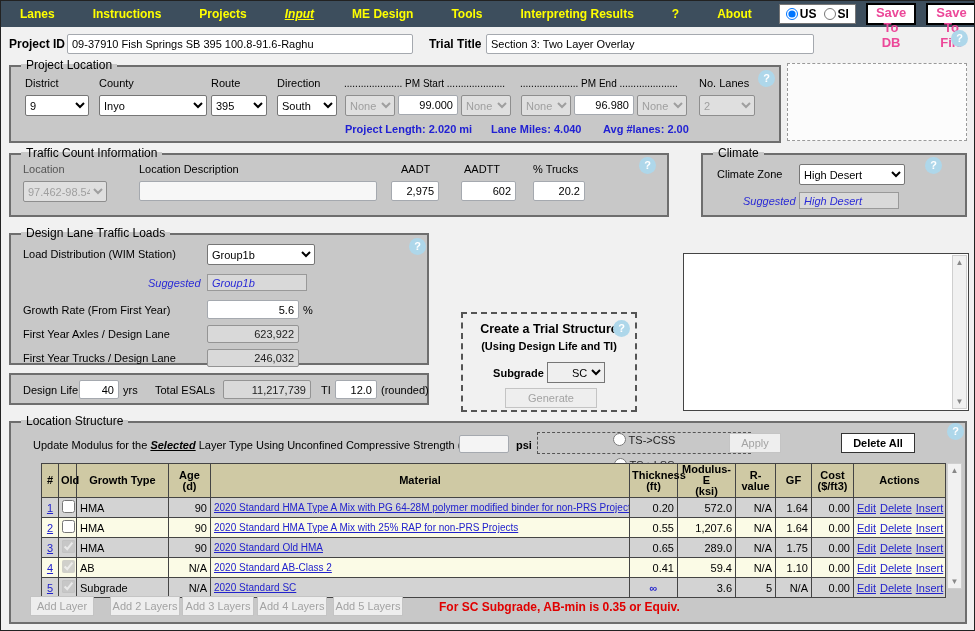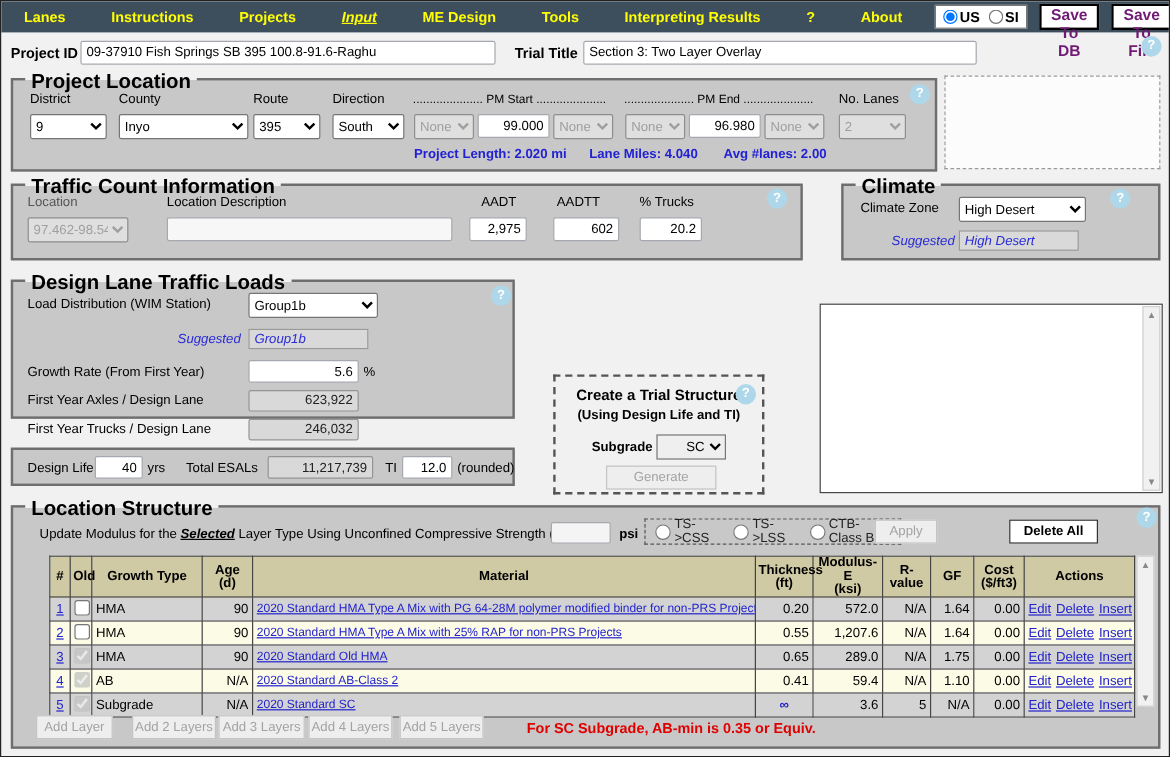--- a/index.html
+++ b/index.html
@@ -7,32 +7,32 @@
   body { font-family:"Liberation Sans", sans-serif; background:#f0f0f0; }
   .screen { position:relative; width:975px; height:631px; background:#f1f1f1; overflow:hidden; border:1px solid #222; }
 
   
   .nav { position:absolute; left:0; top:0; width:975px; height:26px; background:#3d4e5d; display:flex; align-items:center; }
   .nav-link { color:#ffff00; font-weight:bold; font-size:12px; padding:0 19px; cursor:pointer; white-space:nowrap; }
   .nav-link.active { font-style:italic; text-decoration:underline; }
   .units-box { margin-left:8px; background:#fff; border:1px solid #777; height:20px; display:flex; align-items:center; gap:7px; padding:0 6px; }
   .units-box label { display:flex; align-items:center; gap:2px; font-size:12px; font-weight:bold; color:#000; }
   .units-box input { width:12px; height:12px; }
-  .topbtn { margin-left:10px; height:22px; background:#fff; color:#701a75; border:2px solid #000; font-weight:bold; font-size:13px; padding:0 8px; font-family:"Liberation Sans",sans-serif; cursor:pointer; }
+  .topbtn { margin-left:10px; height:22px; background:#fff; color:#ec4899; border:2px solid #000; font-weight:bold; font-size:13px; padding:0 8px; font-family:"Liberation Sans",sans-serif; cursor:pointer; }
 
   
   .lbl { position:absolute; font-size:11px; color:#000; white-space:nowrap; }
   .lbl.b { font-weight:bold; font-size:12px; }
   .inp { position:absolute; height:20px; border:1px solid #a5a9af; background:#fff; font-size:11px; padding:0 4px; font-family:"Liberation Sans",sans-serif; border-radius:2px; }
   .inp.num { text-align:right; }
   .inp.ro { background:#d9d9d9; border:1px solid #949494; color:#222; }
   .sel { position:absolute; height:21px; font-size:11px; font-family:"Liberation Sans",sans-serif; border:1px solid #767676; background:#fff; border-radius:2px; }
   .sel:disabled { background:#e9e9e9; color:#8e8e8e; }
   .panel { position:absolute; background:#c8c8c8; border:2px solid #6e6e6e; }
-  .legend { position:absolute; top:-9px; left:10px; font-weight:bold; font-size:17px; padding:0 5px; white-space:nowrap;
+  .legend { position:absolute; top:-9px; left:10px; font-weight:normal; font-size:12px; padding:0 5px; white-space:nowrap;
             background:linear-gradient(to bottom,#f1f1f1 45%,#c8c8c8 45%); }
   .help { position:absolute; width:17px; height:17px; border-radius:50%; background:#aed7ea; color:#fff; font-weight:bold; font-size:11px; line-height:17px; text-align:center; cursor:pointer; }
   .bluetxt { position:absolute; color:#2121d3; font-weight:bold; font-size:11px; white-space:nowrap; }
   .sugg-lbl { position:absolute; color:#2a2ad6; font-style:italic; font-size:11px; white-space:nowrap; }
   .sugg-box { position:absolute; background:#d9d9d9; border:1px solid #999; color:#2a2ad6; font-style:italic; font-size:11px; padding:0 4px; display:flex; align-items:center; }
   .btn { position:absolute; background:#f2f2f2; border:1px solid #a9a9a9; font-size:11px; font-family:"Liberation Sans",sans-serif; color:#000; cursor:pointer; }
   .btn.off { color:#a3a3a3; background:#eeeeee; border-color:#c4c4c4; }
 
   
   .err-title { position:absolute; color:#e8354b; font-style:italic; font-size:12px; text-align:center;margin-top:27px; }
@@ -148,21 +148,21 @@
 
   <div class="panel" style="left:700px; top:152px; width:266px; height:64px;">
     <span class="legend">Climate</span>
     <span class="lbl" style="left:14px; top:13px;">Climate Zone</span>
     <select class="sel" style="left:96px; top:9px; width:106px;"><option>High Desert</option></select>
     <span class="sugg-lbl" style="left:40px; top:40px;">Suggested</span>
     <div class="sugg-box" style="left:96px; top:37px; width:100px; height:17px;">High Desert</div>
     <div class="help" style="left:222px; top:2px;">?</div>
   </div>
 
-  <div class="panel" style="left:8px; top:232px; width:420px; height:116px;">
+  <div class="panel" style="left:8px; top:232px; width:420px; height:132px;">
     <span class="legend">Design Lane Traffic Loads</span>
     <span class="lbl" style="left:12px; top:13px;">Load Distribution (WIM Station)</span>
     <select class="sel" style="left:196px; top:9px; width:108px;"><option>Group1b</option></select>
     <span class="sugg-lbl" style="left:137px; top:42px;">Suggested</span>
     <div class="sugg-box" style="left:196px; top:39px; width:100px; height:17px;">Group1b</div>
     <span class="lbl" style="left:12px; top:69px;">Growth Rate (From First Year)</span>
     <input class="inp num" style="left: 196px; top: 65px; width: 92px; height: 19px;" value="5.6">
     <span class="lbl" style="left:292px; top:69px;">%</span>
     <span class="lbl" style="left:12px; top:93px;">First Year Axles / Design Lane</span>
     <input class="inp num ro" style="left: 196px; top: 90px; width: 92px; height: 18px;" readonly="" value="623,922">
@@ -201,21 +201,21 @@
     </div>
   </div>
 
   <div class="panel" style="left:8px; top:420px; width:958px; height:203px;">
     <span class="legend">Location Structure</span>
     <div class="ucs-line" style="left:22px; top:16px;">
       <span>Update Modulus for the </span><span class="sel-word">Selected</span><span> Layer Type Using Unconfined Compressive Strength (UCS):</span>
     </div>
     <input class="inp" style="left: 448px; top: 12px; width: 50px; height: 18px; background: rgb(244, 244, 244);" value="">
     <span class="lbl" style="left:505px; top:16px; font-weight:bold;">psi</span>
-    <div class="radio-group" style="left:526px; top:9px; width:214px; height:22px;">
+    <div class="radio-group" style="left:526px; top:9px; width:214px; height:22px;flex-direction:column;">
       <label>
           <input type="radio" name="ucs" style="">
           <span>TS-&gt;CSS</span>
         </label>
       <label>
           <input type="radio" name="ucs" style="">
           <span>TS-&gt;LSS</span>
         </label>
       <label>
           <input type="radio" name="ucs" style="">

